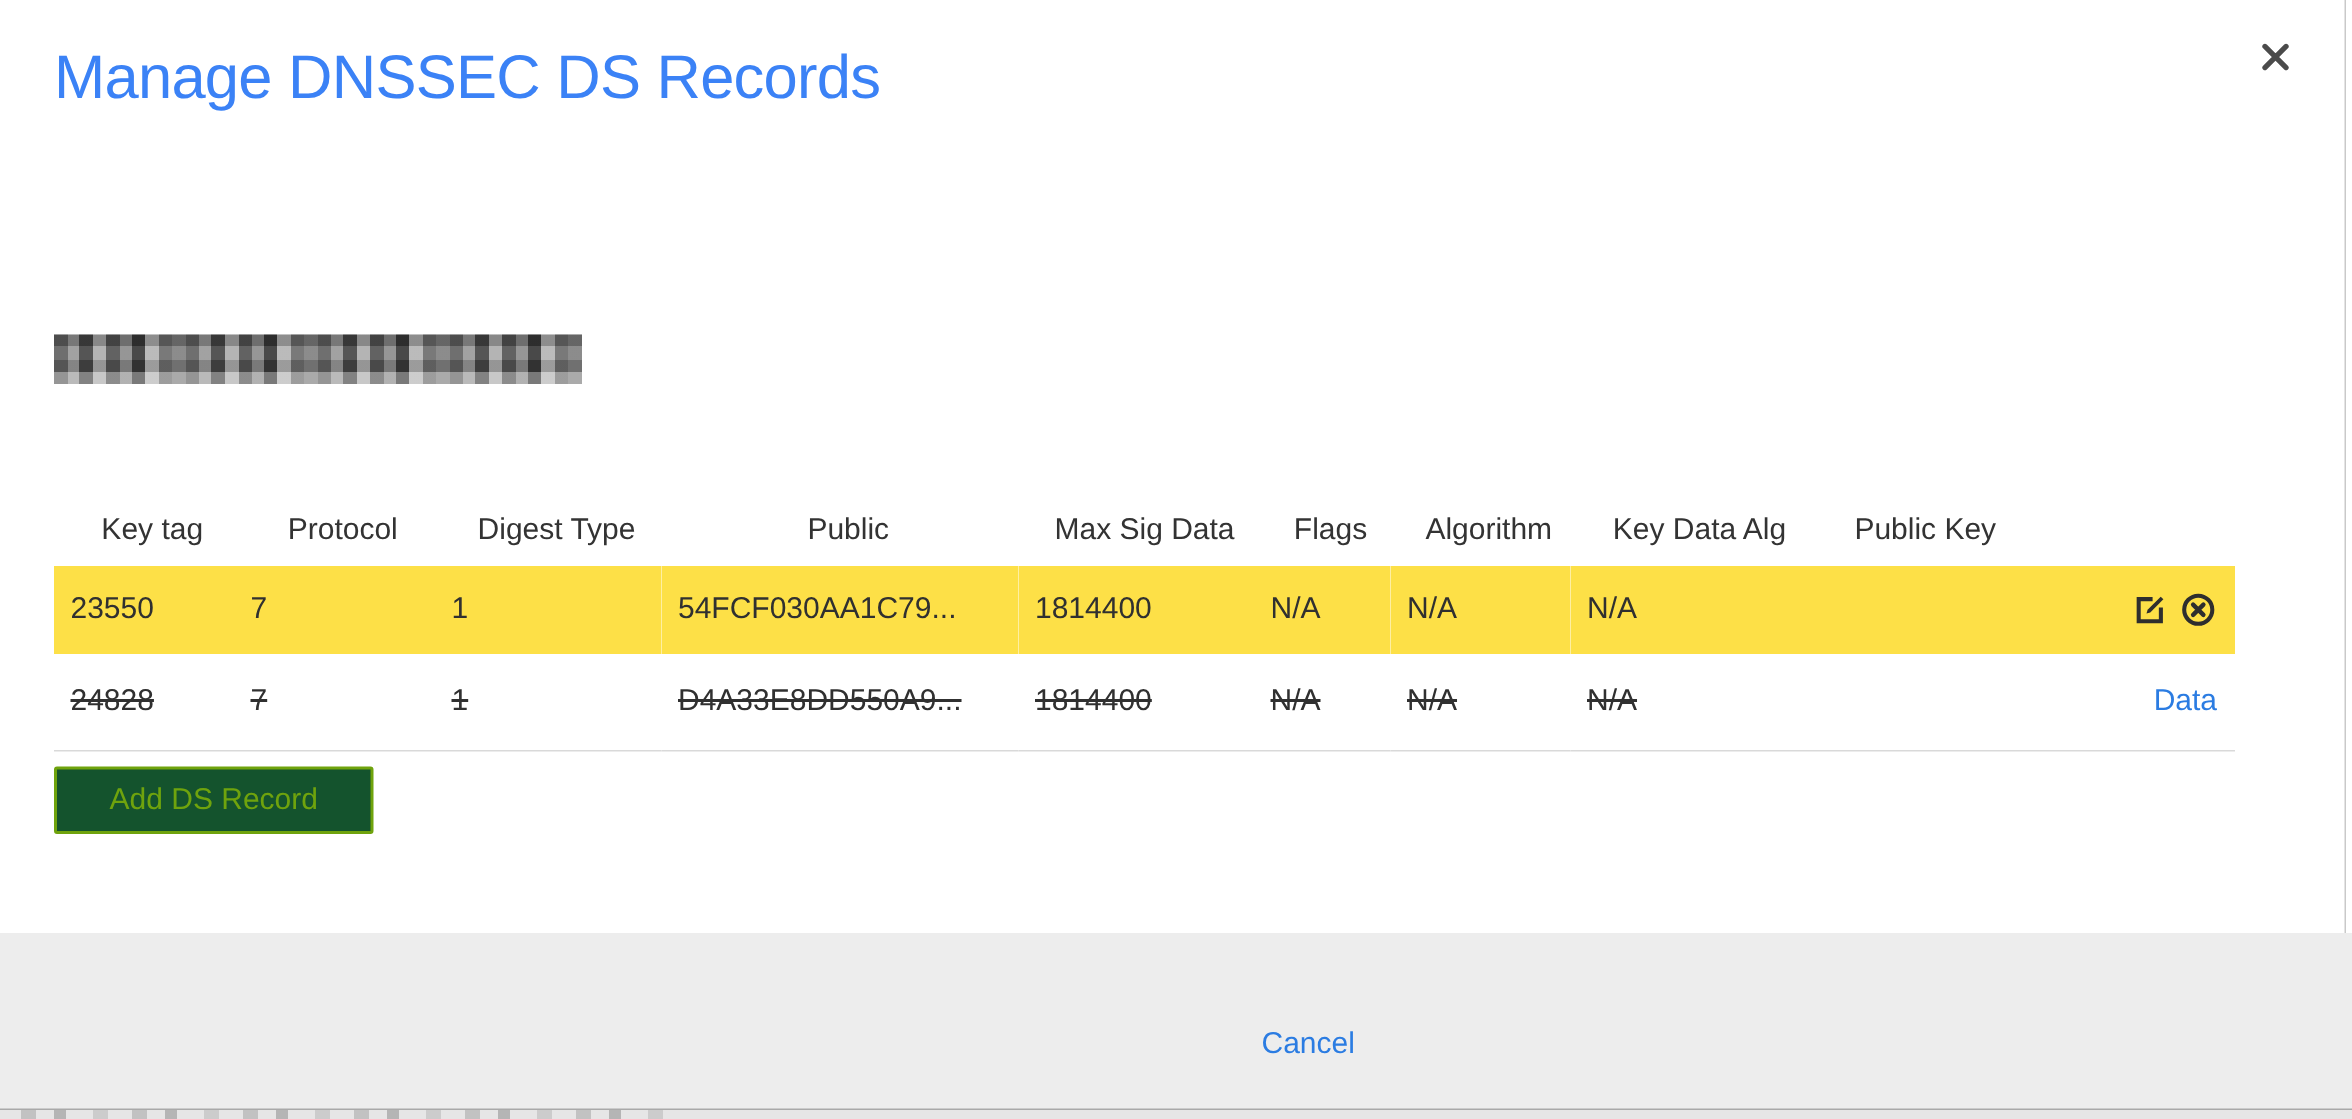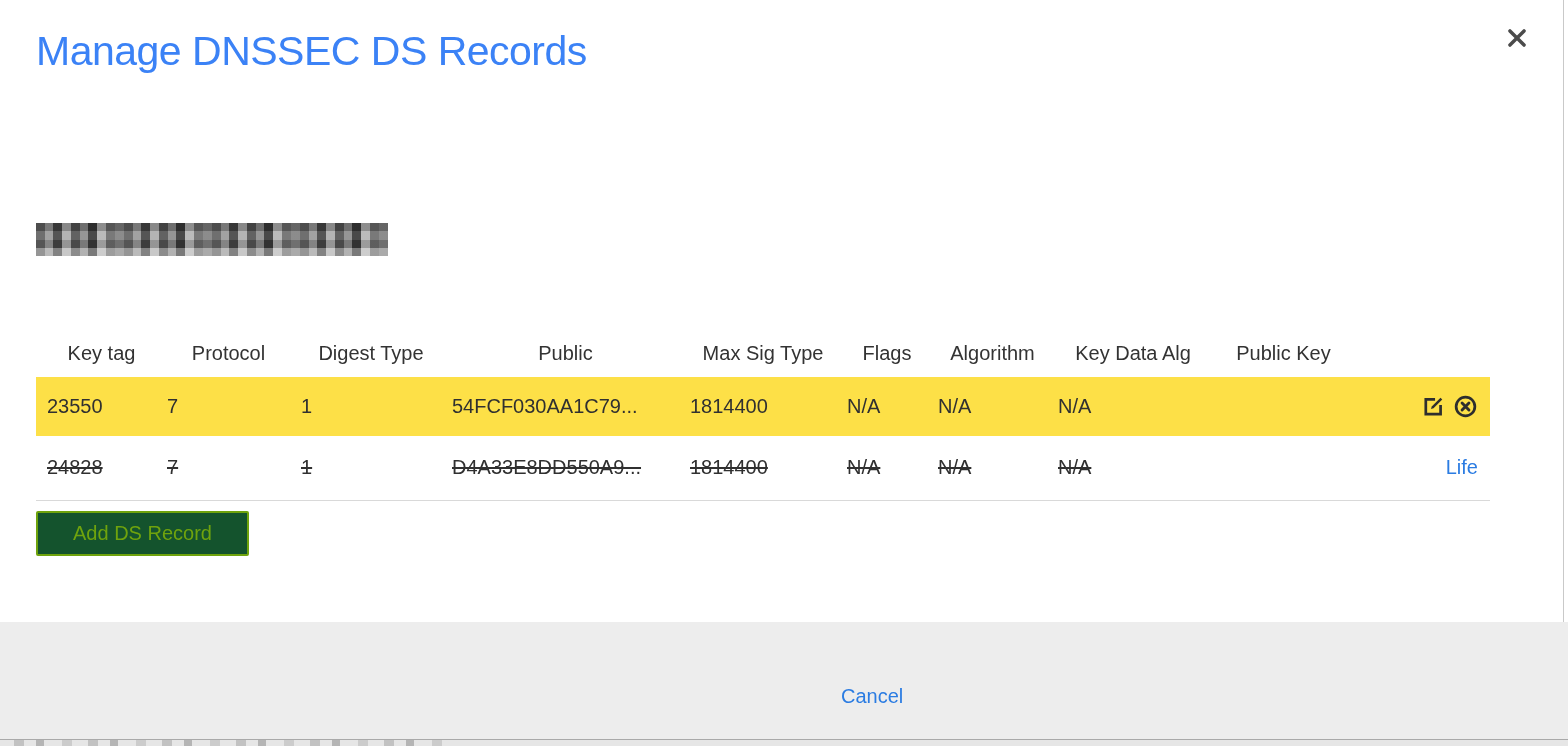--- a/index.html
+++ b/index.html
@@ -133,21 +133,21 @@
         <col style="width:161px">
         <col style="width:140px">
       <col style="width:142px">
     </colgroup>
     <thead>
       <tr>
         <th>Key tag</th>
         <th>Protocol</th>
         <th>Digest Type</th>
         <th>Public</th>
-        <th>Max Sig Type</th>
+        <th>Max Sig Data</th>
         <th>Flags</th>
         <th>Algorithm</th>
         <th>Key Data Alg</th>
         <th>Public Key</th>
         <th></th>
       </tr>
     </thead>
     <tbody>
       <tr class="row-active">
         <td><span class="cell-text">23550</span></td>
@@ -182,21 +182,21 @@
         <td><span class="cell-text">24828</span></td>
         <td><span class="cell-text">7</span></td>
         <td><span class="cell-text">1</span></td>
         <td><span class="cell-text">D4A33E8DD550A9...</span></td>
         <td><span class="cell-text">1814400</span></td>
         <td><span class="cell-text">N/A</span></td>
         <td><span class="cell-text">N/A</span></td>
         <td><span class="cell-text">N/A</span></td>
         <td><span class="cell-text"></span></td>
         <td class="actions-cell">
-          <a class="undo-link">Life</a>
+          <a class="undo-link">Data</a>
         </td>
       </tr>
     </tbody>
   </table>
 
   <button class="add-btn">Add DS Record</button>
 
   <div class="modal-footer">
     <a class="cancel-link">Cancel</a>
   </div>

